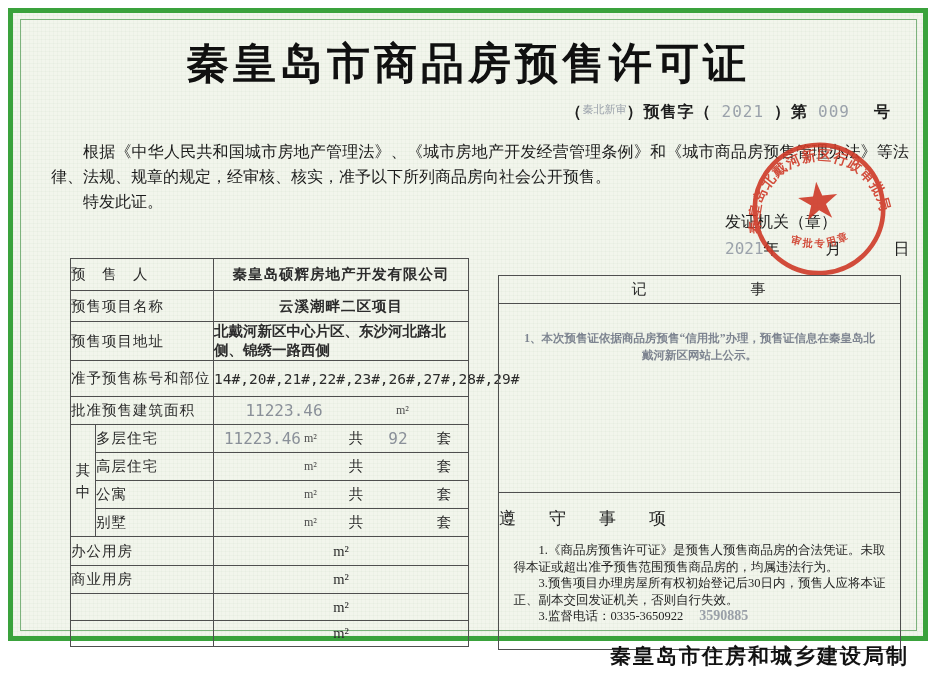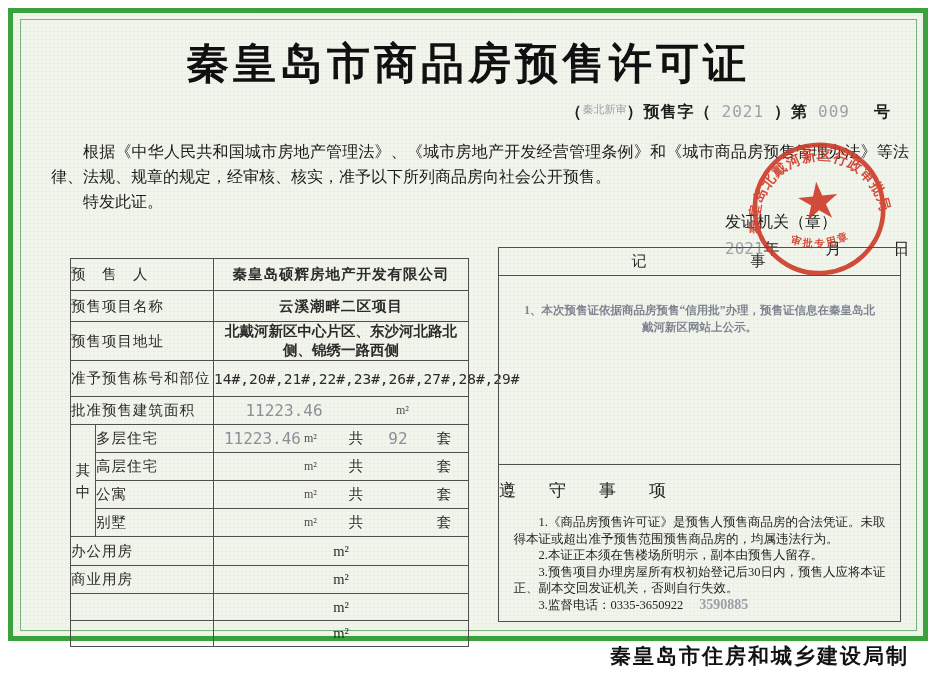--- a/index.html
+++ b/index.html
@@ -65,36 +65,36 @@
   table.cert td{
     border:1px solid #4f4f4f;padding:0;vertical-align:middle;
     font-size:14.5px;color:#2b2b2b;
   }
   td.lab{text-align:left;letter-spacing:1px;}
   td.among{width:25px;text-align:center;font-size:14px;line-height:22px;}
   .h32{height:32px}.h31{height:31px}.h28{height:28px}.h36{height:36px}
   .h29{height:29px}.h27{height:27px}.h26{height:26px}
   .v-company{color:#66707f;font-weight:bold;font-size:14px;letter-spacing:1px;text-align:center;margin-top:48px;}
   .v-project{color:#66707f;font-weight:bold;font-size:14px;letter-spacing:1px;text-align:center;}
-  .v-address{color:#66707f;font-weight:bold;font-size:11.5px;text-align:center;}
+  .v-address{color:#66707f;font-weight:bold;font-size:11.5px;}
   .v-buildings{color:#80868f;font-size:17px;font-family:"DejaVu Sans Mono",monospace;text-align:center;}
   .mono{font-family:"DejaVu Sans Mono",monospace;color:#8a9099;}
   .area-top{display:flex;align-items:center;height:100%;}
   .area-top .a{width:140px;text-align:center;font-size:16px;}
   .area-top .u{margin-left:42px;font-size:12px;color:#4c4c4c;}
   .hr{display:flex;align-items:center;height:100%;}
   .hr .a{flex:1;text-align:right;font-size:16px;}
   .hr .u{width:32px;text-align:left;font-size:12px;color:#4c4c4c;padding-left:3px;}
   .hr .g{width:40px;text-align:center;}
   .hr .c{width:44px;text-align:center;font-size:16px;}
   .hr .t{width:48px;text-align:center;}
   .unit-only{text-align:center;font-size:12px;color:#4c4c4c;}
   
   .rpanel{
-    position:absolute;left:485px;top:234px;width:403px;height:375px;
+    position:absolute;left:485px;top:262px;width:403px;height:375px;
     border:1px solid #4f4f4f;box-sizing:border-box;
   }
   .rp-header{
     height:27px;border-bottom:1px solid #4f4f4f;
     display:flex;align-items:center;justify-content:center;
     font-size:15px;color:#2b2b2b;letter-spacing:2px;
   }
   .rp-notes{
     height:189px;border-bottom:1px solid #4f4f4f;box-sizing:border-box;
     padding-top:26px;
@@ -254,21 +254,20 @@
 
   <div class="rpanel">
     <div class="rp-header">记　　　　　　事</div>
     <div class="rp-notes">
       <div class="note-text">1、本次预售证依据商品房预售“信用批”办理，预售证信息在秦皇岛北戴河新区网站上公示。</div>
     </div>
     <div class="rp-comp">
       <div class="comp-header">遵　守　事　项</div>
       <div class="comp-items">
         <p>1.《商品房预售许可证》是预售人预售商品房的合法凭证。未取得本证或超出准予预售范围预售商品房的，均属违法行为。</p>
-        <p>2.本证正本须在售楼场所明示，副本由预售人留存。</p>
         <p>3.预售项目办理房屋所有权初始登记后30日内，预售人应将本证正、副本交回发证机关，否则自行失效。</p>
         <p><span>3.监督电话：</span><span>0335-3650922</span><span class="ghost">3590885</span></p>
       </div>
     </div>
   </div>
 </div>
 
 <div class="footer">秦皇岛市住房和城乡建设局制</div>
 
 </body></html>

